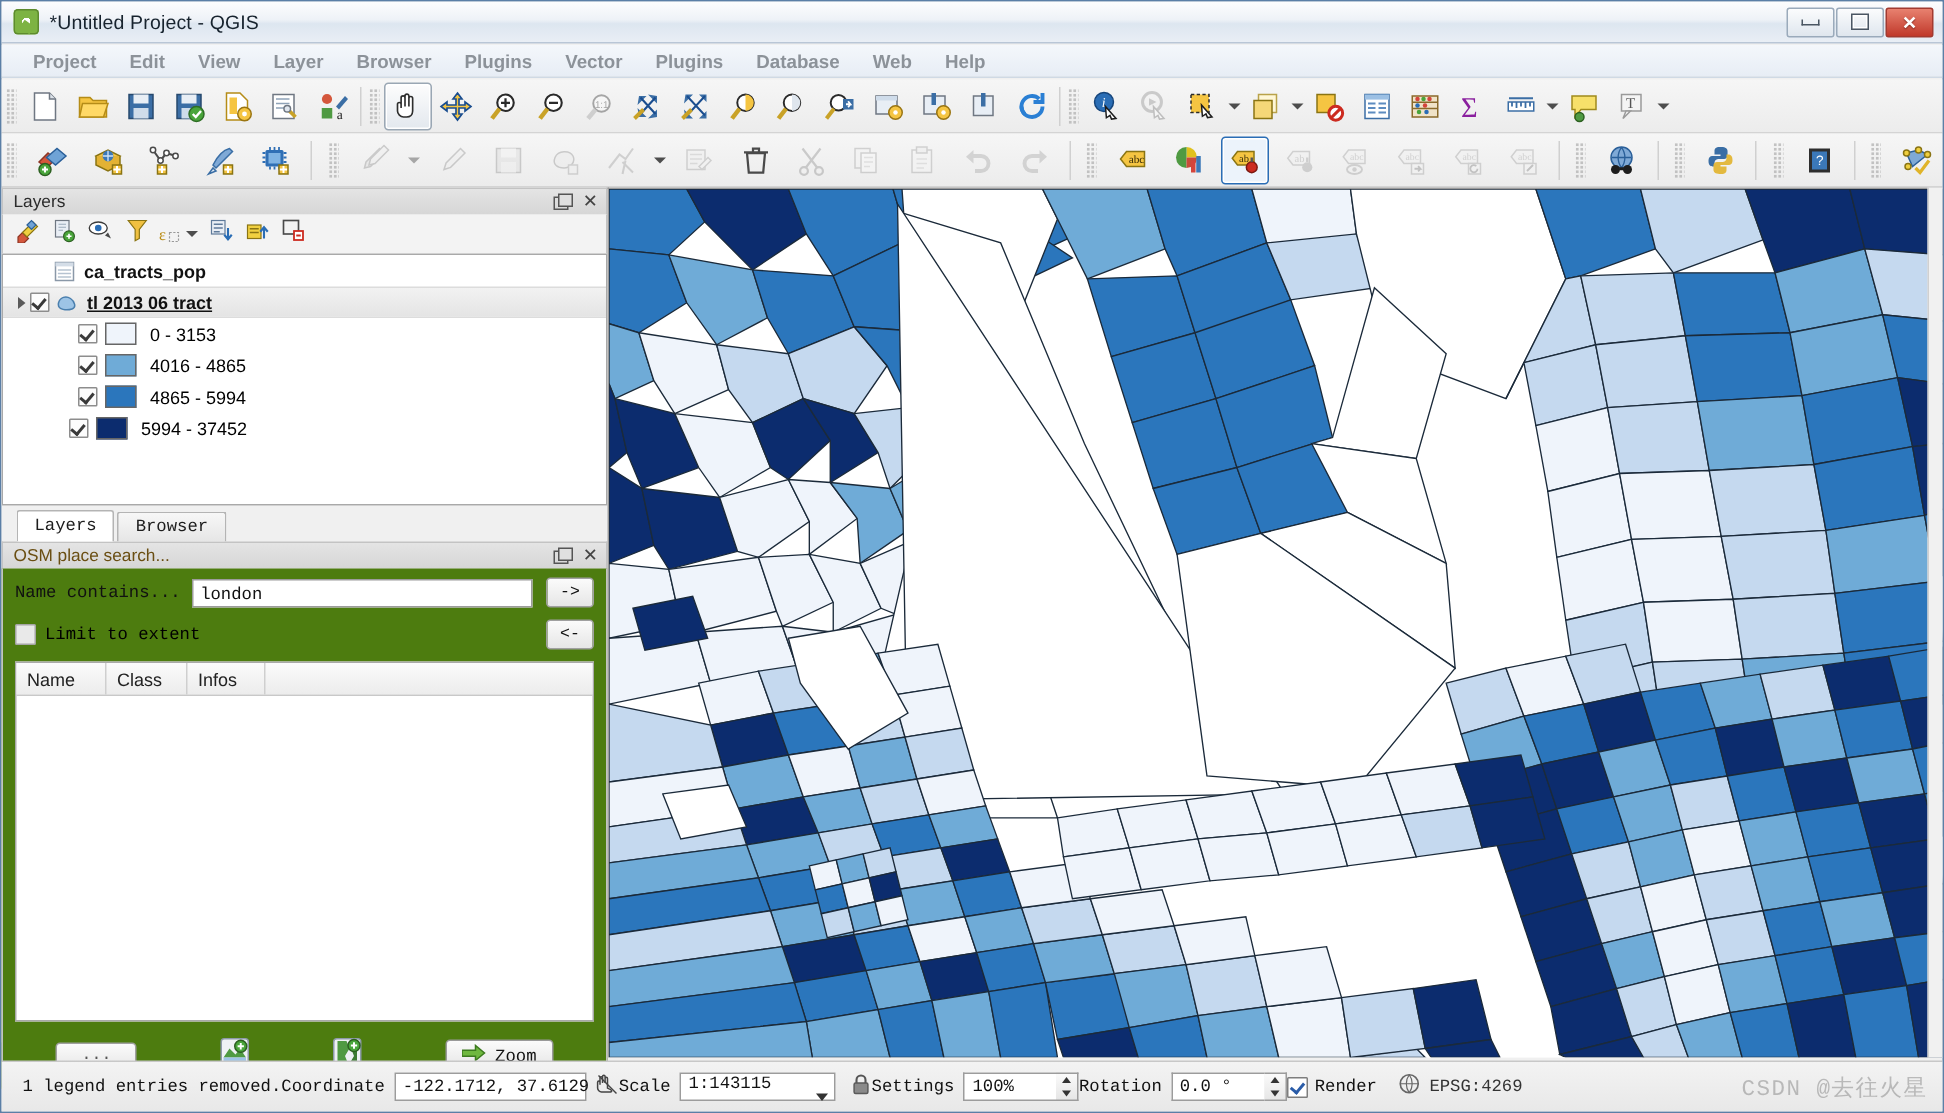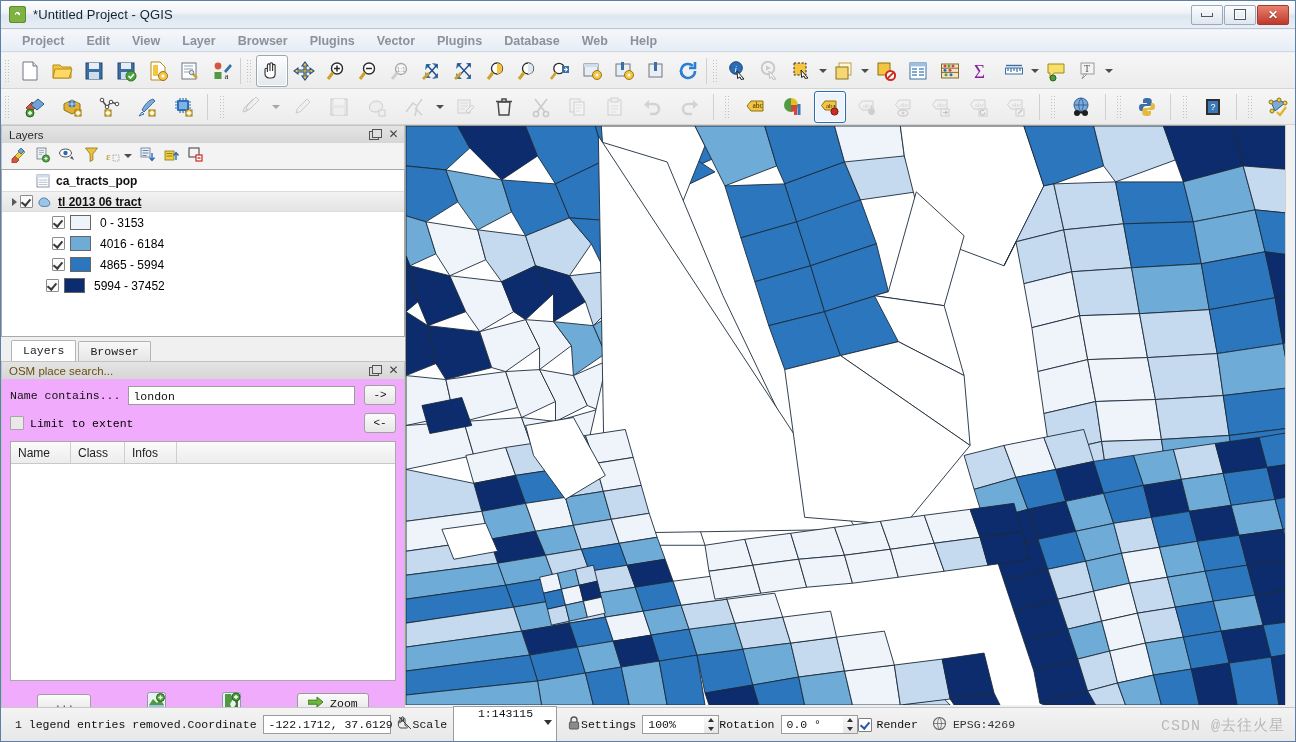--- a/index.html
+++ b/index.html
@@ -125,21 +125,21 @@
   
   .dock-tabs{display:flex;align-items:flex-end;height:22px;padding-left:10px;margin-top:2px;}
   .dtab{
     font-family:"Liberation Mono",monospace;font-size:11.5px;color:#1d1d1d;
     padding:3px 11px 3px 11px;border:1px solid #b4b4b4;border-bottom:none;
     background:linear-gradient(to bottom,#f7f7f7,#e6e6e6);margin-right:2px;border-radius:2px 2px 0 0;
   }
   .dtab.active{background:#fff;padding-bottom:4px;}
   
   .osm-body{
-    background:#f0abfc;border:1px solid #c3c3c3;border-top:none;box-sizing:border-box;
+    background:#4d7c0f;border:1px solid #c3c3c3;border-top:none;box-sizing:border-box;
     padding:6px 8px 8px 8px;
   }
   .osm-row{display:flex;align-items:center;margin-bottom:8px;font-family:"Liberation Mono",monospace;font-size:11.5px;color:#111;}
   .osm-label{margin-right:8px;}
   .osm-input{
     flex:1;height:19px;border:1px solid #9c9c9c;background:#fff;
     font-family:"Liberation Mono",monospace;font-size:11.5px;color:#111;
     padding:0 4px;box-sizing:border-box;line-height:19px;
   }
   .mini-btn{
@@ -198,22 +198,22 @@
     display:flex;align-items:center;padding-left:6px;box-sizing:border-box;flex:none;
   }
   .locate span{color:#6c6c6c;margin-left:6px;}
   .sb-msg{margin-left:14px;white-space:nowrap;}
   .sb-item{display:flex;align-items:center;white-space:nowrap;}
   .sb-field{
     height:19px;border:1px solid #9c9c9c;background:#fff;margin-left:6px;
     display:flex;align-items:center;padding:0 5px;box-sizing:border-box;
   }
   .sb-combo{
-    height:37px;border:1px solid #9c9c9c;background:#fff;margin-left:6px;
-    display:flex;align-items:center;padding:0 4px 0 5px;box-sizing:border-box;min-width:92px;flex-direction:column;
+    height:19px;border:1px solid #9c9c9c;background:#fff;margin-left:6px;
+    display:flex;padding:0 4px 0 5px;box-sizing:border-box;min-width:92px;flex-direction:column;
   }
   .sb-combo i{
     margin-left:auto;display:block;width:0;height:0;font-style:normal;
     border-left:4px solid transparent;border-right:4px solid transparent;border-top:5px solid #333;
   }
   .spin{
     width:15px;height:19px;border:1px solid #9c9c9c;border-left:none;background:linear-gradient(to bottom,#fafafa,#e6e6e6);
     display:flex;flex-direction:column;align-items:center;justify-content:space-around;box-sizing:border-box;
   }
   .spin i{display:block;width:0;height:0;font-style:normal;border-left:3px solid transparent;border-right:3px solid transparent;}
@@ -858,21 +858,21 @@
       </div>
 
       <div class="lrow" style="padding-left:50px">
         <div class="cbx on"></div>
         <div class="swatch" style="background:#eff4fb"></div>
         <span>0 - 3153</span>
       </div>
       <div class="lrow" style="padding-left:50px">
         <div class="cbx on"></div>
         <div class="swatch" style="background:#6fabd7"></div>
-        <span>4016 - 6184</span>
+        <span>4016 - 4865</span>
       </div>
       <div class="lrow" style="padding-left:50px">
         <div class="cbx on"></div>
         <div class="swatch" style="background:#2b76bc"></div>
         <span>4865 - 5994</span>
       </div>
       <div class="lrow" style="padding-left:44px">
         <div class="cbx on"></div>
         <div class="swatch" style="background:#0c2c6e"></div>
         <span>5994 - 37452</span>

